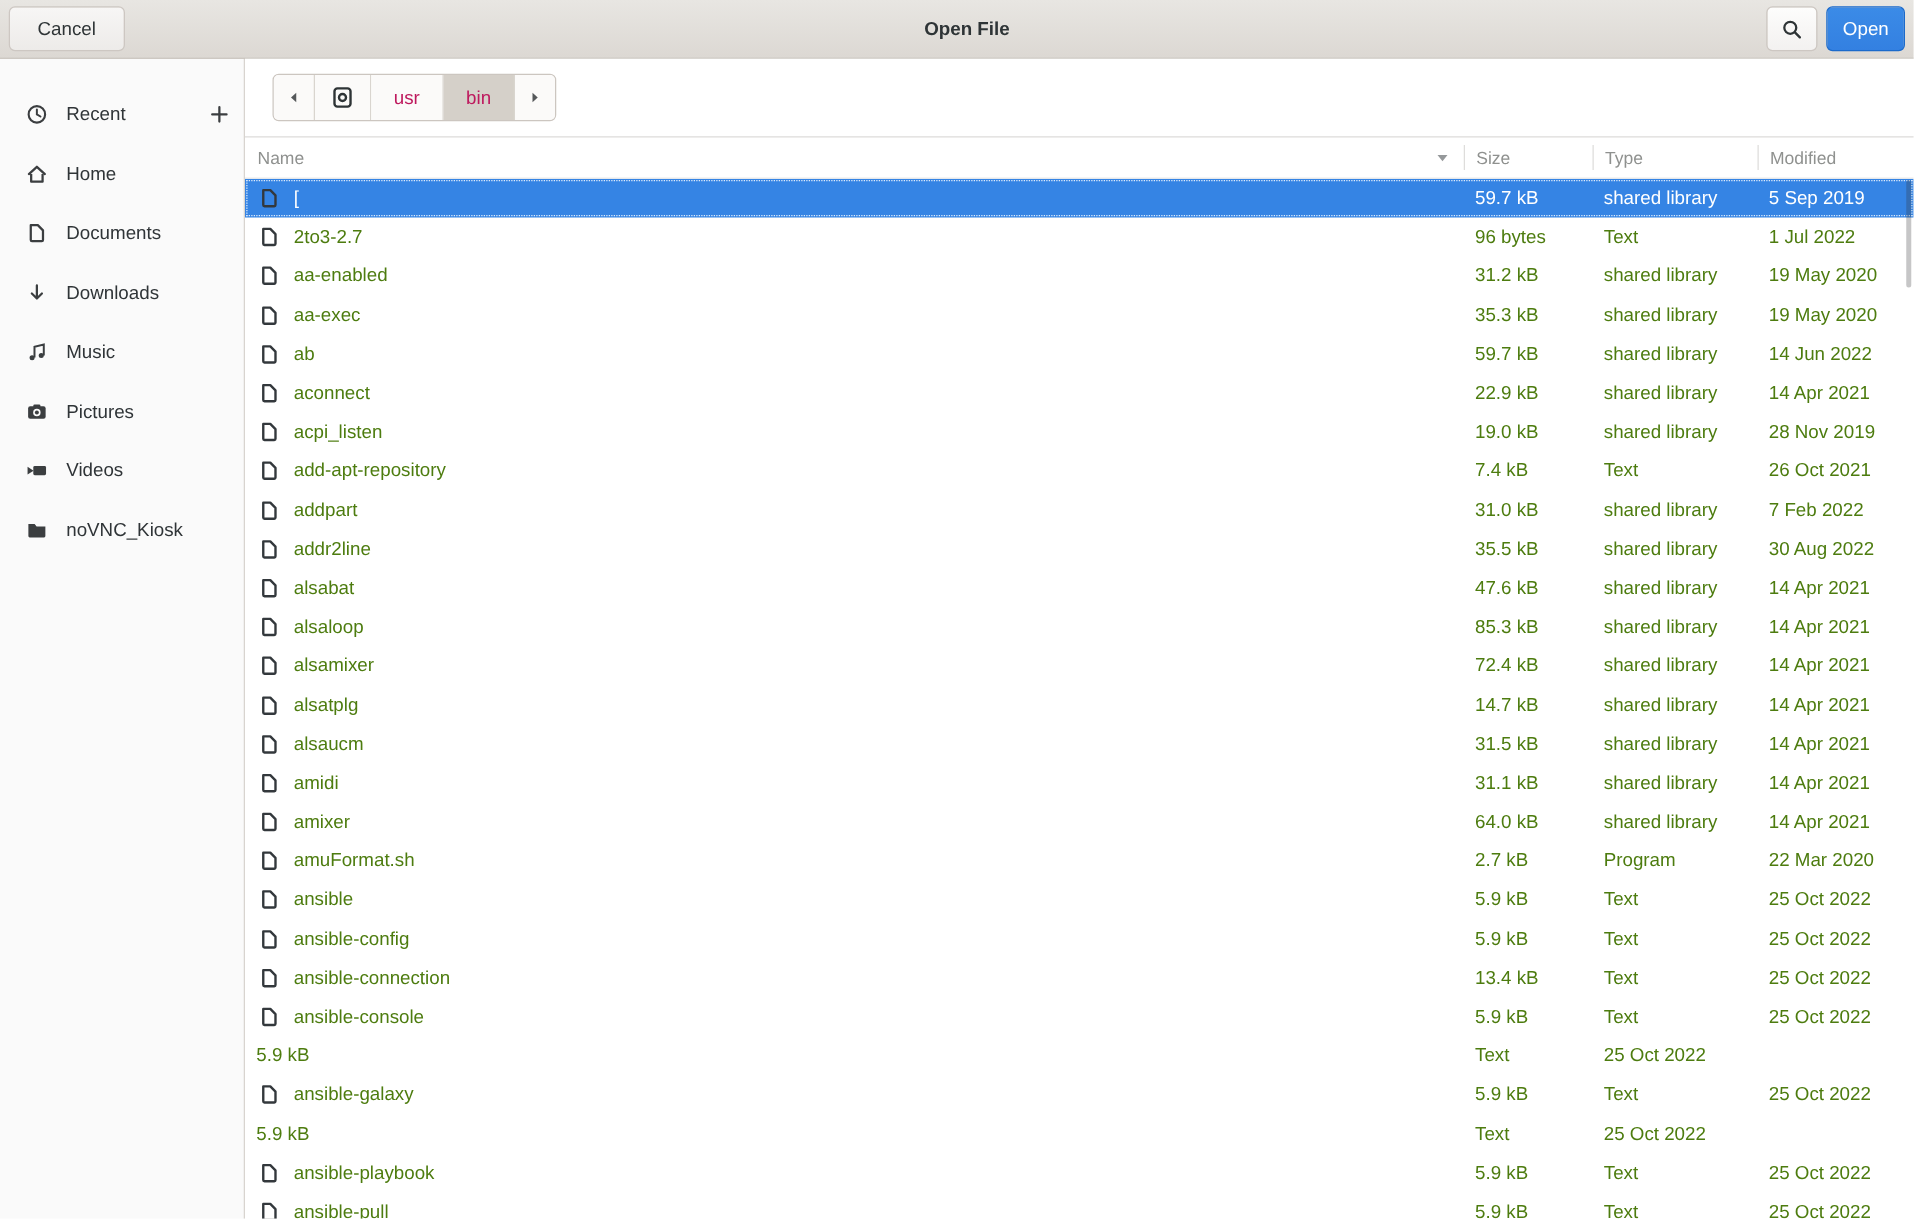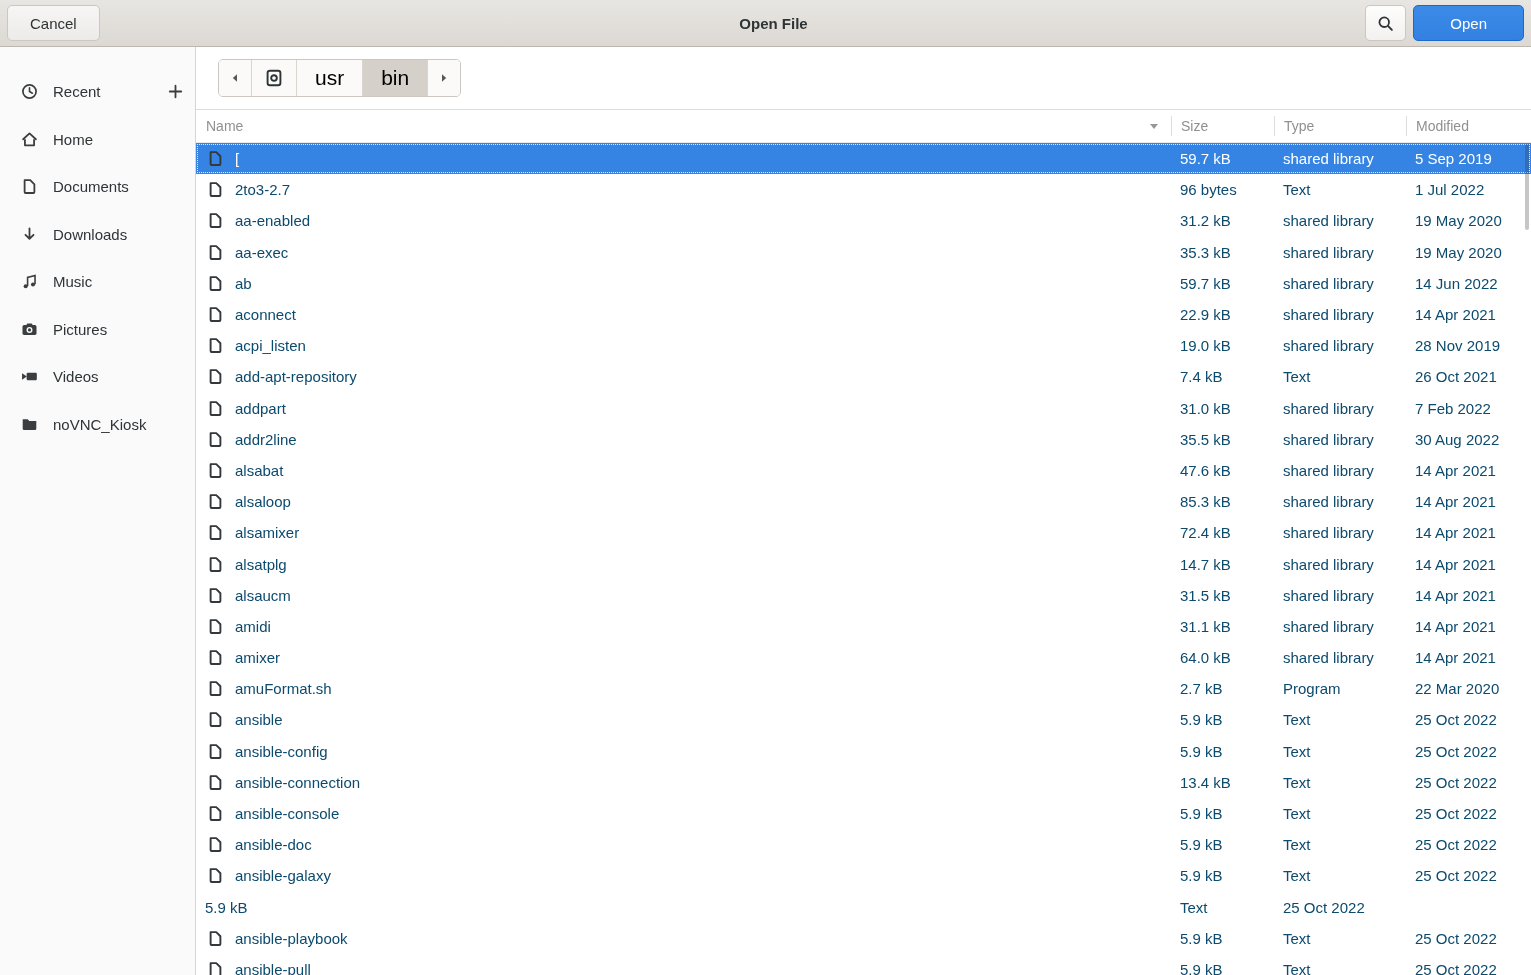--- a/index.html
+++ b/index.html
@@ -18,21 +18,21 @@
     background:linear-gradient(#f7f6f5,#edebe9); cursor:pointer; white-space:nowrap;
   }
   .cancel-btn { padding:0 22px; }
   .hdr-title {
     position:absolute; left:16px; right:0; text-align:center;
     font-weight:bold; font-size:15px; color:#2e3436; pointer-events:none;
   }
   .hdr-right { margin-left:auto; display:flex; gap:7px; z-index:1; }
   .search-btn { width:41px; background:linear-gradient(#fdfdfc,#f3f1f0); }
   .open-btn {
-    padding:0 36px; color:#ffffff; border-color:#1b6acb;
+    padding:0 12px; color:#ffffff; border-color:#1b6acb;
     background:linear-gradient(#3b8be7,#3380e1);
     text-align:center;
   }
 
   
   .main { display:flex; height:928px; }
   .sidebar {
     width:196px; background:#fafafa; border-right:1px solid #d8d4cf;
     padding-top:21px; flex:none; display:flex; flex-direction:row;
   }
@@ -46,21 +46,21 @@
   .content { flex:1; min-width:0; display:flex; flex-direction:column; background:#ffffff; position:relative; }
 
   
   .pathbar-area { height:63px; display:flex; align-items:center; padding-left:22px; border-bottom:1px solid #dddcda; }
   .pathbar {
     display:inline-flex; height:38px; border:1px solid #ccc6c0; border-radius:5px;
     overflow:hidden; background:#fbfaf9;
   }
   .crumb {
     display:flex; align-items:center; justify-content:center; padding:0 18px;
-    font-size:21px; color:#000000; border-right:1px solid #d9d5cf; cursor:pointer; background:#fbfaf9;
+    font-size:15px; color:#be185d; border-right:1px solid #d9d5cf; cursor:pointer; background:#fbfaf9;
   }
   .crumb.nav { padding:0 11px; }
   .crumb.icon-cell { padding:0 13px; }
   .crumb.active { background:#d5d0c9; }
   .crumb:last-child { border-right:none; }
 
   
   .list-header {
     height:33px; display:grid; grid-template-columns:975px 103px 132px 1fr;
     align-items:center; color:#8f918f; font-size:14px; border-bottom:1px solid #eceae8;
@@ -70,21 +70,21 @@
   .hcell.bordered { border-left:1px solid #dedddb; }
   .sort-arrow {
     width:0; height:0; border-left:4.5px solid transparent; border-right:4.5px solid transparent;
     border-top:5.5px solid #95989a; display:inline-block;
   }
 
   
   .rows { flex:1; overflow:hidden; }
   .frow {
     height:31.2px; display:grid; grid-template-columns:975px 103px 132px 1fr;
-    align-items:center; font-size:15px; color:#0c4a6e; cursor:pointer;
+    align-items:center; font-size:15px; color:#4d7c0f; cursor:pointer;
   }
   .frow .namecell { display:flex; align-items:center; gap:11px; padding-left:11px; min-width:0; }
   .frow .namecell .icn { width:17px; height:17px; flex:none; display:flex; }
   .frow .cell { padding-left:9px; white-space:nowrap; }
   .frow.selected {
     background:#3584e4; color:#ffffff;
     outline:1px dotted rgba(255,255,255,.85); outline-offset:-2px;
   }
 
   .scroll-thumb {
@@ -521,28 +521,20 @@
                 <path d="M3.4 2h5.3l3.9 3.9v7.3a.9.9 0 0 1-.9.9H4.3a.9.9 0 0 1-.9-.9z" fill="none" stroke="#33383c" stroke-width="1.8" stroke-linejoin="round"></path>
               </svg>
             </span>
             <span>ansible-console</span>
           </span>
           <span class="cell">5.9 kB</span>
           <span class="cell">Text</span>
           <span class="cell">25 Oct 2022</span>
         </div>
         <div class="frow">
-          <span class="namecell">
-            <span class="icn">
-              <svg width="17" height="17" viewBox="0 0 16 16">
-                <path d="M3.4 2h5.3l3.9 3.9v7.3a.9.9 0 0 1-.9.9H4.3a.9.9 0 0 1-.9-.9z" fill="none" stroke="#33383c" stroke-width="1.8" stroke-linejoin="round"></path>
-              </svg>
-            </span>
-            <span>ansible-doc</span>
-          </span>
           <span class="cell">5.9 kB</span>
           <span class="cell">Text</span>
           <span class="cell">25 Oct 2022</span>
         </div>
         <div class="frow">
           <span class="namecell">
             <span class="icn">
               <svg width="17" height="17" viewBox="0 0 16 16">
                 <path d="M3.4 2h5.3l3.9 3.9v7.3a.9.9 0 0 1-.9.9H4.3a.9.9 0 0 1-.9-.9z" fill="none" stroke="#33383c" stroke-width="1.8" stroke-linejoin="round"></path>
               </svg>

